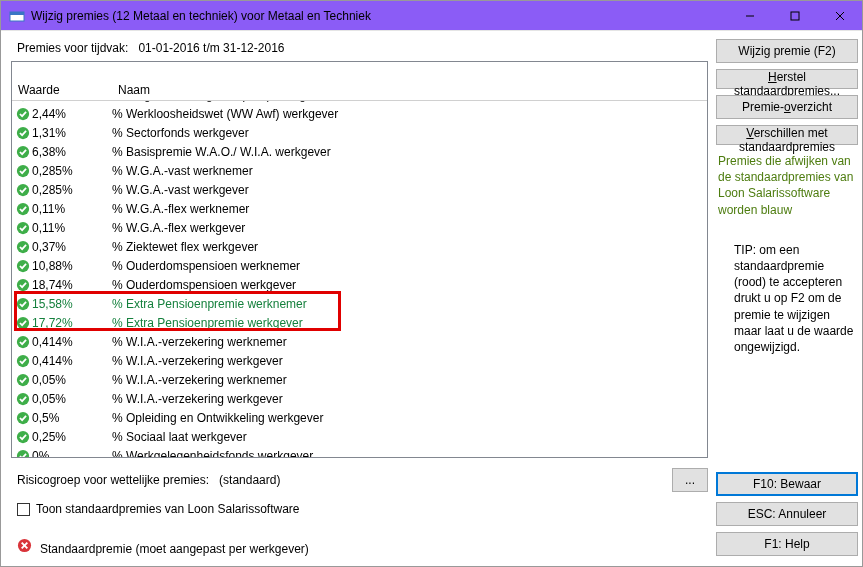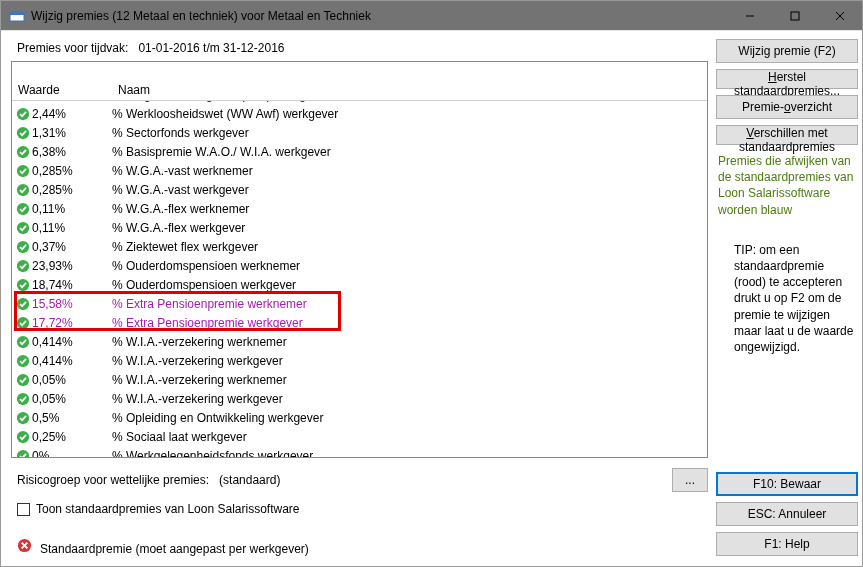--- a/index.html
+++ b/index.html
@@ -9,21 +9,21 @@
     font-size: 12px;
     background: #fff;
     color: #000;
     width: 863px;
     height: 567px;
     overflow: hidden;
     border: 1px solid #999;
   }
   .titlebar {
     height: 30px;
-    background: #737373;
+    background: #8b5cf6;
     display: flex;
     align-items: center;
     padding-left: 8px;
     border-bottom: 1px solid #e5e5e5;
   }
   .titlebar .icon {
     width: 16px; height: 16px; margin-right: 6px;
   }
   .titlebar .title { flex: 1; }
   .winbtns { display:flex; }
@@ -78,21 +78,21 @@
     width: 18px;
     display:flex;
     align-items:center;
     justify-content:center;
   }
   .row .waarde {
     width: 80px;
     padding-right: 4px;
   }
   .row .naam { flex:1; }
-  .blue { color: #a21caf; }
+  .blue { color: #15803d; }
   .highlight-box {
     position:absolute;
     border: 3px solid #e00000;
     pointer-events:none;
     left: 2px;
     width: 327px;
   }
   .bottom-area {
     padding: 10px 0 0 6px;
     display:flex;
@@ -288,21 +288,21 @@
               <span class="waarde">0,37%</span>
               <span class="naam">% Ziektewet flex werkgever</span>
             </div>
             <div class="row">
               <span class="ico">
                 <svg class="check" viewBox="0 0 16 16">
                   <circle cx="8" cy="8" r="7" fill="#3eae49"></circle>
                   <path d="M4.5 8 L7 10.5 L11.5 5.5" fill="none" stroke="#fff" stroke-width="2"></path>
                 </svg>
               </span>
-              <span class="waarde">23,93%</span>
+              <span class="waarde">10,88%</span>
               <span class="naam">% Ouderdomspensioen werknemer</span>
             </div>
             <div class="row">
               <span class="ico">
                 <svg class="check" viewBox="0 0 16 16">
                   <circle cx="8" cy="8" r="7" fill="#3eae49"></circle>
                   <path d="M4.5 8 L7 10.5 L11.5 5.5" fill="none" stroke="#fff" stroke-width="2"></path>
                 </svg>
               </span>
               <span class="waarde">18,74%</span>

